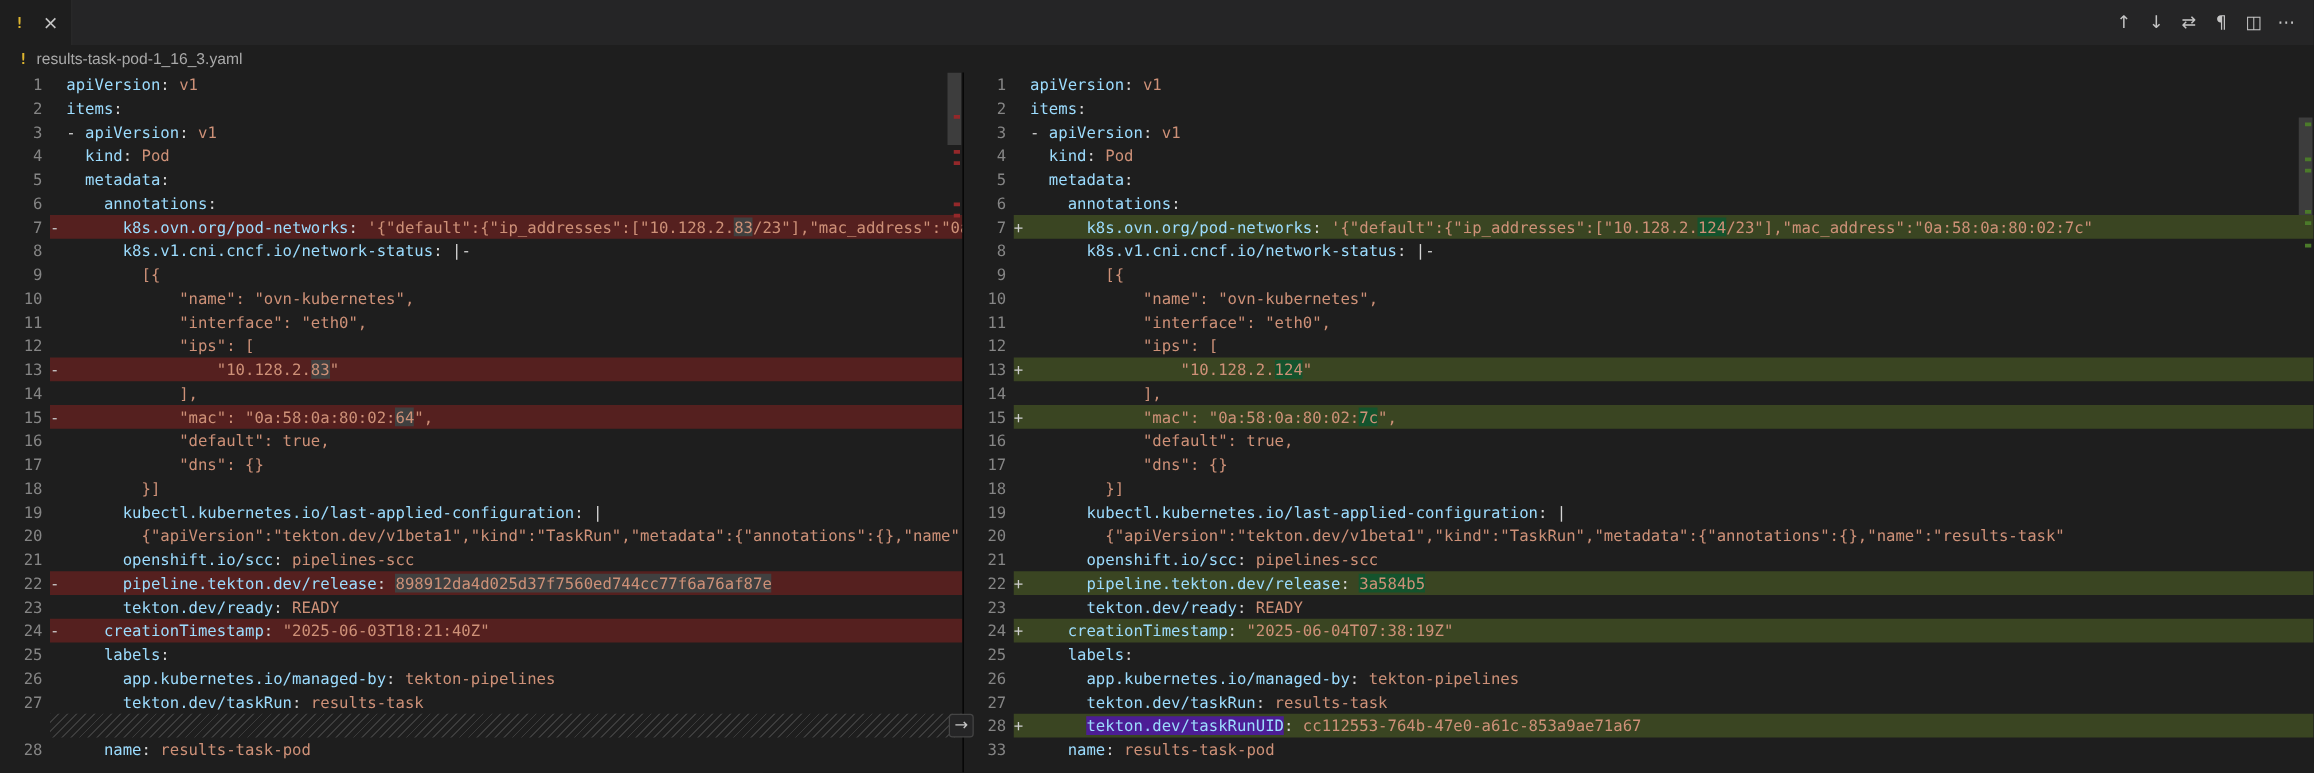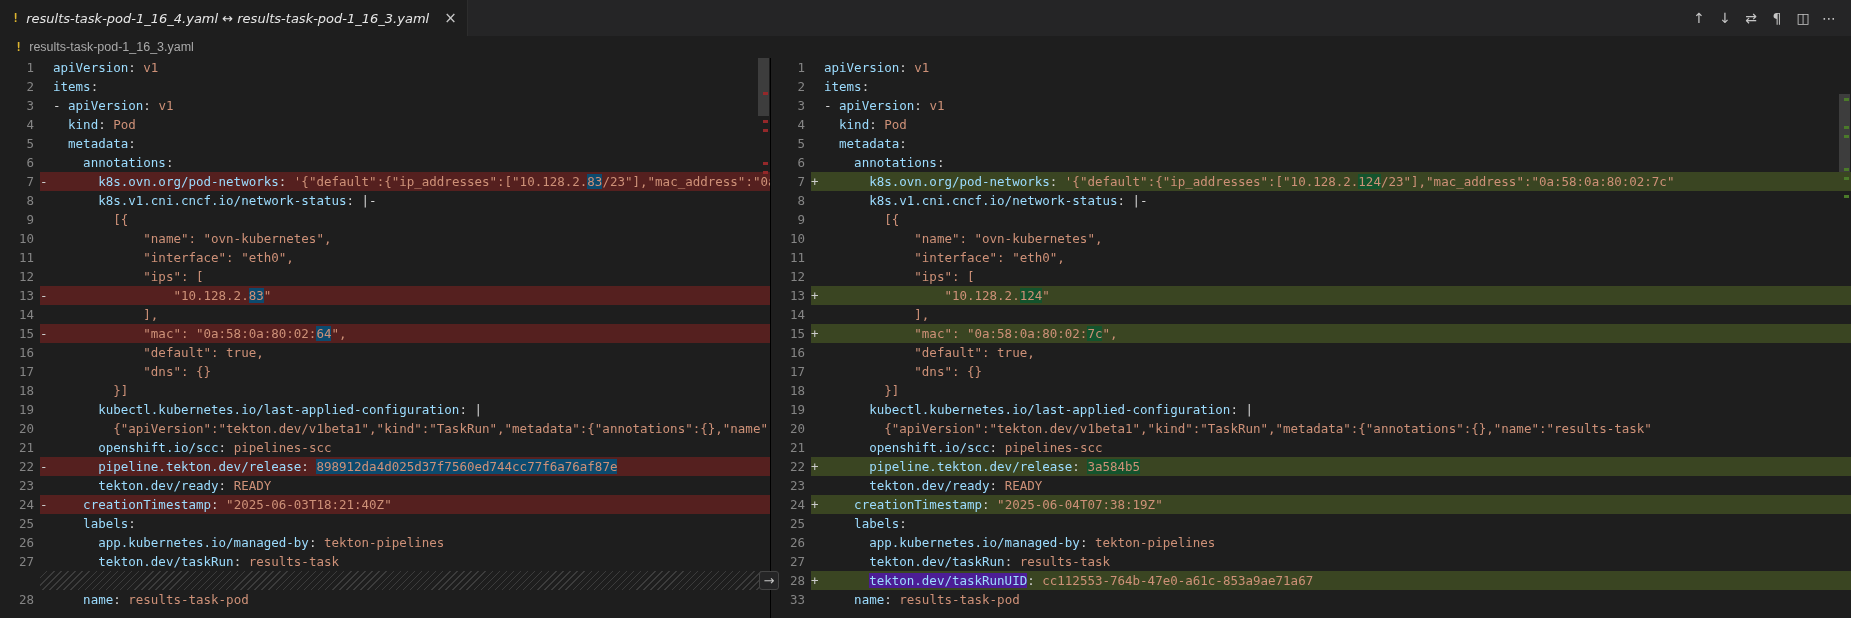--- a/index.html
+++ b/index.html
@@ -31,21 +31,21 @@
   .pane-left{width:770px;flex:0 0 770px}
   .pane-right{flex:1;border-left:1px solid #000}
   .row{display:flex;height:19px;line-height:19px;white-space:pre;cursor:text}
   .num{flex:0 0 40px;width:40px;text-align:right;color:#858585;padding-right:6px}
   .body{flex:1;display:flex;min-width:0}
   .sign{flex:0 0 13px;width:13px;color:#cccccc}
   .code{flex:1;overflow:hidden}
   .row.del .body{background:#55201f}
   .row.add .body{background:#3a4522}
   .row.filler .body{background:repeating-linear-gradient(-45deg,#1e1e1e 0,#1e1e1e 4px,#3c3c3c 4px,#3c3c3c 5px)}
-  .hl-del{background:#0c4a6e}
+  .hl-del{background:#404040}
   .hl-add{background:#14532d}
   .hl-word{background:#4c1d95;color:#d8eef7}
   .tok-key{color:#9cdcfe}
   .tok-str{color:#ce9178}
   .tok-pun{color:#d4d4d4}
 
   
   .scrollbar{position:absolute;top:0;right:0;width:13px;height:100%}
   .thumb{position:absolute;left:1px;width:11px;background:rgba(121,121,121,.35);cursor:pointer}
   .mark{position:absolute;right:2px;width:5px;height:3px}
@@ -58,21 +58,20 @@
                 font-family:"DejaVu Sans",sans-serif;cursor:pointer}
 </style>
 </head>
 <body>
 
 <div class="app">
 
   <div class="tabbar">
     <div class="tab">
       <span class="file-icon">!</span>
-      <span>results-task-pod-1_16_4.yaml ↔ results-task-pod-1_16_3.yaml</span>
       <span class="tab-close">×</span>
     </div>
     <div class="tab-spacer"></div>
     <div class="editor-actions" id="editor-actions">
         <div class="action">↑</div>
         <div class="action">↓</div>
         <div class="action">⇄</div>
         <div class="action">¶</div>
         <div class="action">◫</div>
         <div class="action">⋯</div>

